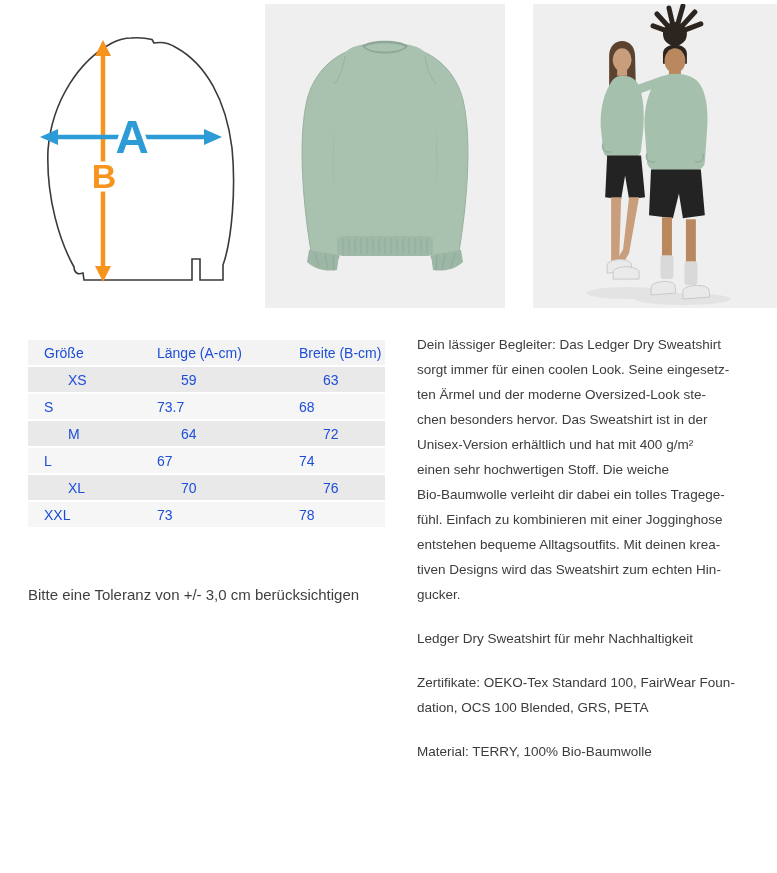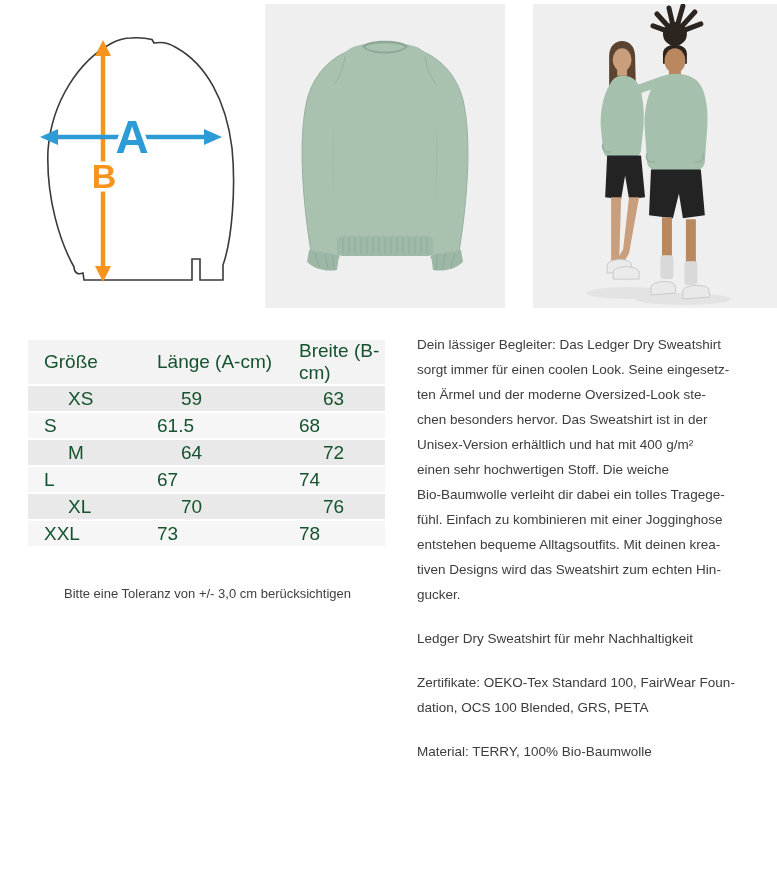--- a/index.html
+++ b/index.html
@@ -9,30 +9,30 @@
   
   .diagram{position:absolute;left:28px;top:12px;width:222px;height:296px;}
   .photo{position:absolute;top:4px;height:304px;background:#efefef;}
   #photo-product{left:265px;width:240px;}
   #photo-models{left:533px;width:244px;}
   .photo svg{display:block;width:100%;height:100%;}
 
   
   .size-table{position:absolute;left:28px;top:338px;width:357px;
               border-collapse:separate;border-spacing:0 2px;
-              font-size:19px;color:#14532d;}
+              font-size:14px;color:#1d4ed8;}
   .size-table th,.size-table td{font-weight:400;text-align:left;
               height:25px;padding:0 0 0 16px;vertical-align:middle;}
   .size-table col.c1{width:113px}.size-table col.c2{width:142px}.size-table col.c3{width:102px}
   tr.hdr  td,tr.hdr  th{background:#f3f3f3;}
   tr.dark td{background:#e9e9e9;padding-left:40px;}
   tr.light td{background:#f6f6f6;}
 
   .tolerance{position:absolute;left:28px;top:586px;width:380px;
-             font-size:13px;color:#3f3f3f;margin-left:36px;}
+             font-size:15px;color:#3f3f3f;}
 
   
   .description{position:absolute;left:417px;top:332px;width:360px;
                font-size:13.5px;line-height:25px;color:#3c3c3c;}
   .description p{margin:0 0 19px 0;white-space:pre-line;}
 </style>
 </head>
 <body>
 
 <div class="page">
@@ -138,21 +138,21 @@
       </tr>
     </thead>
     <tbody>
       <tr class="dark">
         <td>XS</td>
         <td>59</td>
         <td>63</td>
       </tr>
       <tr class="light">
         <td>S</td>
-        <td>61.5</td>
+        <td>73.7</td>
         <td>68</td>
       </tr>
       <tr class="dark">
         <td>M</td>
         <td>64</td>
         <td>72</td>
       </tr>
       <tr class="light">
         <td>L</td>
         <td>67</td>

